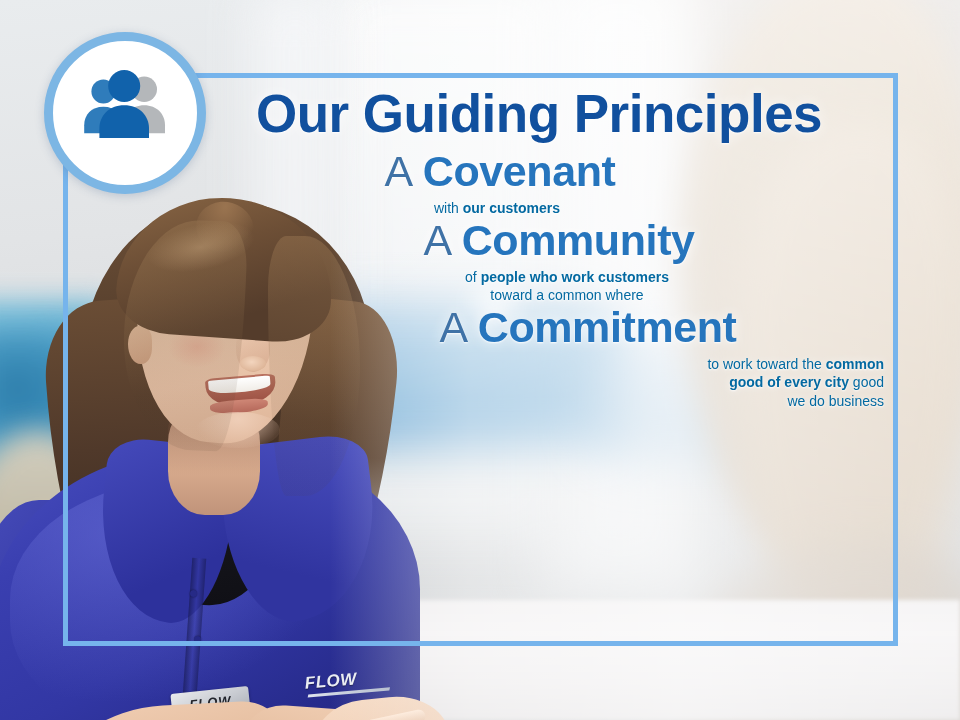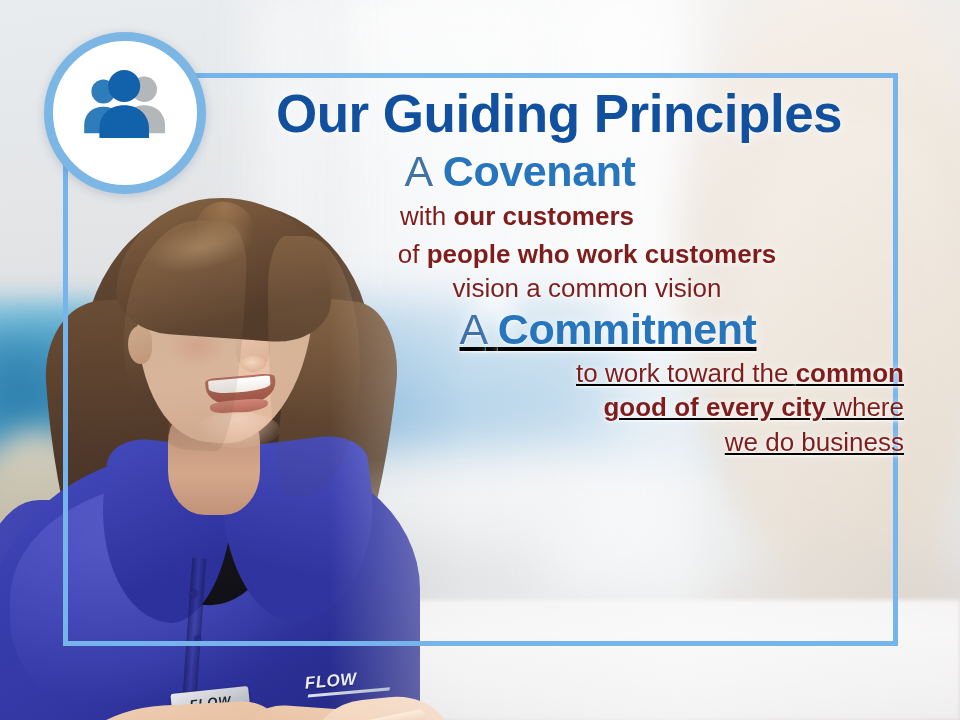--- a/index.html
+++ b/index.html
@@ -399,49 +399,49 @@
     position:absolute; left:44px; top:32px; width:162px; height:162px;
     border-radius:50%;
     background:#ffffff;
     border:9px solid #7cb6e4;
     box-shadow:0 2px 10px rgba(70,100,140,.25);
   }
   .badge .people { position:absolute; left:24px; top:26px; width:96px; height:78px; }
 
   
   .content {
-    position:absolute; left:214px; top:86px; width:690px; height:560px;
+    position:absolute; left:194px; top:86px; width:690px; height:560px;
     text-align:center;
   }
   .title {
     font-size:53px; font-weight:bold; color:#11509e;
     letter-spacing:-.5px; line-height:1.06;
     text-shadow:0 1px 2px rgba(255,255,255,.85), 0 0 14px rgba(255,255,255,.8);
     margin-bottom:6px;
   }
 
   .principle { margin-top:0; }
   .p-head {
     font-size:43px; line-height:1.08;
     text-shadow:0 1px 2px rgba(255,255,255,.9), 0 0 13px rgba(255,255,255,.85);
     white-space:nowrap;
   }
   .p-article { font-weight:normal; color:#3f72a6; }
   .p-word    { font-weight:bold;  color:#2675bd; letter-spacing:-.4px; }
   .p-sub {
-    font-size:26px; color:#7f1d1d; line-height:1.32; margin-top:4px;
+    font-size:14px; color:#0369a1; line-height:1.32; margin-top:4px;
     text-shadow:0 1px 2px rgba(255,255,255,.9), 0 0 10px rgba(255,255,255,.85);
   }
   .p-sub b { font-weight:bold; }
   .p-sub .lt { font-weight:normal; }
 
   
   .pr-1 { padding-right:78px; }
   .pr-2 { padding-left:40px;  }
-  .pr-3 { padding-left:98px;text-decoration:underline;  }
+  .pr-3 { padding-left:98px;  }
   .pr-1 .p-sub { padding-right:6px; }
   .pr-2 .p-sub { padding-left:16px; }
   .pr-3 .p-sub { padding-left:110px; text-align:right; }
 </style>
 </head>
 <body>
 
 <div id="stage">
 
   <div class="photo">
@@ -549,32 +549,36 @@
       <div class="p-head">
         <span class="p-article">A</span>
         <span class="p-word">Covenant</span>
       </div>
       <div class="p-sub">
         <div><span class="lt">with </span><b>our customers</b></div>
       </div>
     </div>
 
     <div class="principle pr-2">
+      <div class="p-head">
+        <span class="p-article">A</span>
+        <span class="p-word">Community</span>
+      </div>
       <div class="p-sub">
         <div><span class="lt">of </span><b>people who work customers</b></div>
-        <div><span class="lt">vision a common vision</span></div>
+        <div><span class="lt">toward a common where</span></div>
       </div>
     </div>
 
     <div class="principle pr-3">
       <div class="p-head">
         <span class="p-article">A</span>
         <span class="p-word">Commitment</span>
       </div>
       <div class="p-sub">
         <div><span class="lt">to work toward the </span><b>common</b></div>
-        <div><b>good of every city</b><span class="lt"> where</span></div>
+        <div><b>good of every city</b><span class="lt"> good</span></div>
         <div><span class="lt">we do business</span></div>
       </div>
     </div>
 
   </div>
 </div>
 
 </body></html>

